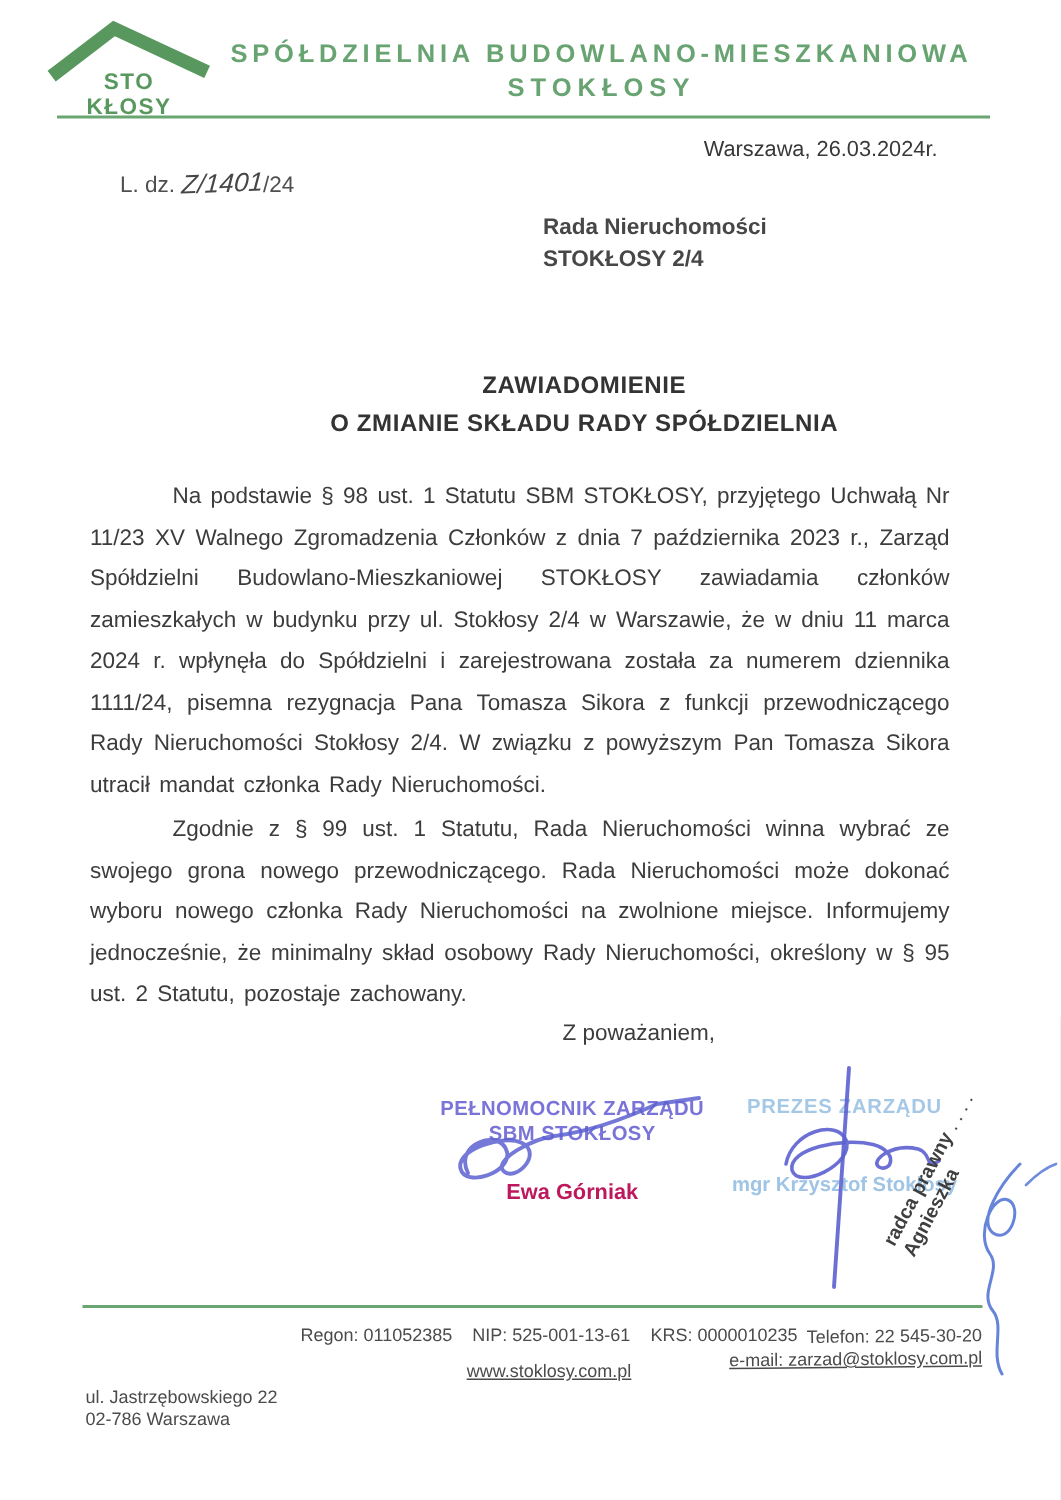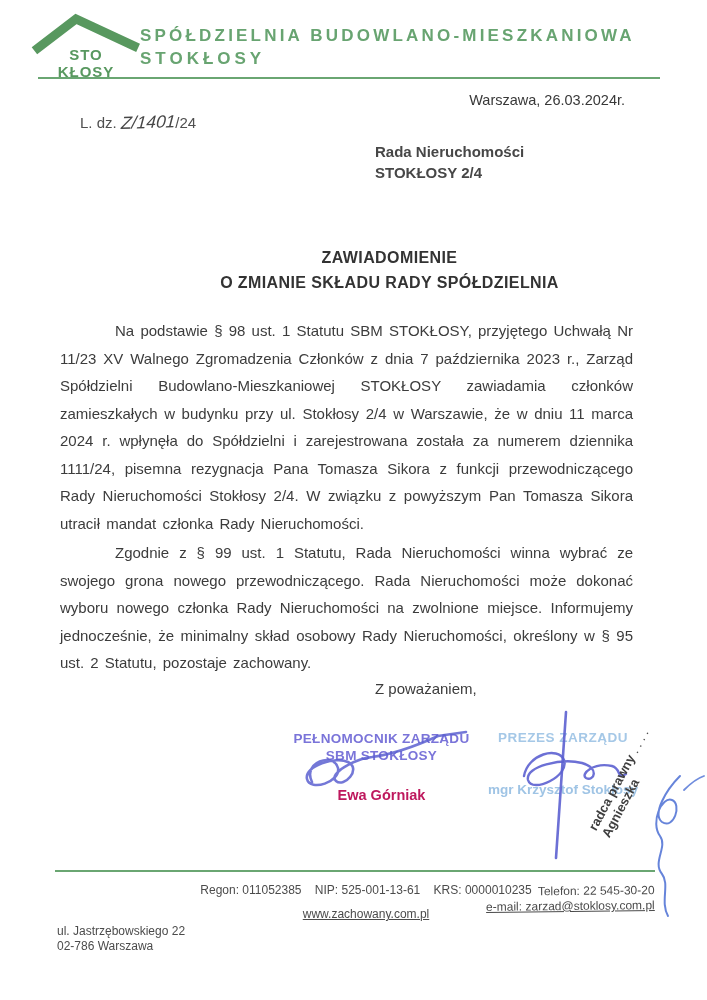--- a/index.html
+++ b/index.html
@@ -6,32 +6,32 @@
   .page{
     position:relative;width:707px;height:1000px;margin:0 auto;
     background:#ffffff;overflow:hidden;
     font-family:"Liberation Sans",sans-serif;color:#3d3d3d;
   }
   
   .logo{position:absolute;left:30px;top:10px;width:112px;height:72px;text-align:center;}
   .logo svg{position:absolute;left:0;top:0;}
   .logo-text{position:absolute;left:0;top:36px;width:112px;line-height:17px;
     color:#58985f;font-weight:bold;font-size:15px;letter-spacing:1px;}
-  .org-name{position:absolute;left:140px;right:45px;top:26px;text-align:left;
+  .org-name{position:absolute;left:140px;right:45px;top:26px;text-align:center;
     color:#68a471;font-weight:bold;}
   .org-line1{font-size:17px;letter-spacing:3.2px;}
   .org-line2{font-size:17px;letter-spacing:4px;margin-top:3px;}
   .rule-top{position:absolute;left:38px;top:77px;width:622px;height:2px;background:#6aa672;}
   .rule-bottom{position:absolute;left:55px;top:870px;width:600px;height:2px;background:#6aa672;}
 
   .place-date{position:absolute;right:82px;top:92px;font-size:14.5px;color:#383838;}
   .reference{position:absolute;left:80px;top:112px;font-size:15px;color:#4f4f4f;}
   .ref-hand{font-size:17.5px;font-style:italic;display:inline-block;transform:rotate(-2deg) skewX(-6deg);color:#474747;}
 
-  .addressee{position:absolute;left:375px;top:141px;font-size:15px;font-weight:bold;
+  .addressee{position:absolute;left:362px;top:141px;font-size:15px;font-weight:bold;
     color:#474747;line-height:21px;}
 
   
   .doc-title{position:absolute;left:0;width:707px;top:245px;text-align:center;
     color:#333;font-weight:bold;font-size:16px;line-height:25px;letter-spacing:.4px;padding-left:36px;}
 
   
   .body-text{position:absolute;left:60px;top:317px;width:573px;
     font-size:15px;line-height:27.5px;text-align:justify;color:#3c3c3c;}
   .body-text p{margin:0 0 2px 0;text-indent:55px;word-spacing:2px;}
@@ -142,21 +142,21 @@
     <div class="f-address">
       <div>ul. Jastrzębowskiego 22</div>
       <div>02-786 Warszawa</div>
     </div>
     <div class="f-ids">
       <span>Regon: 011052385</span>
       <span>NIP: 525-001-13-61</span>
       <span>KRS: 0000010235</span>
     </div>
     <div class="f-web">
-      <span>www.zachowany.com.pl</span>
+      <span>www.stoklosy.com.pl</span>
     </div>
     <div class="f-contact">
       <div>Telefon: 22 545-30-20</div>
       <div class="email">e-mail: zarzad@stoklosy.com.pl</div>
     </div>
   </div>
 
 </div>
 
 </body></html>

